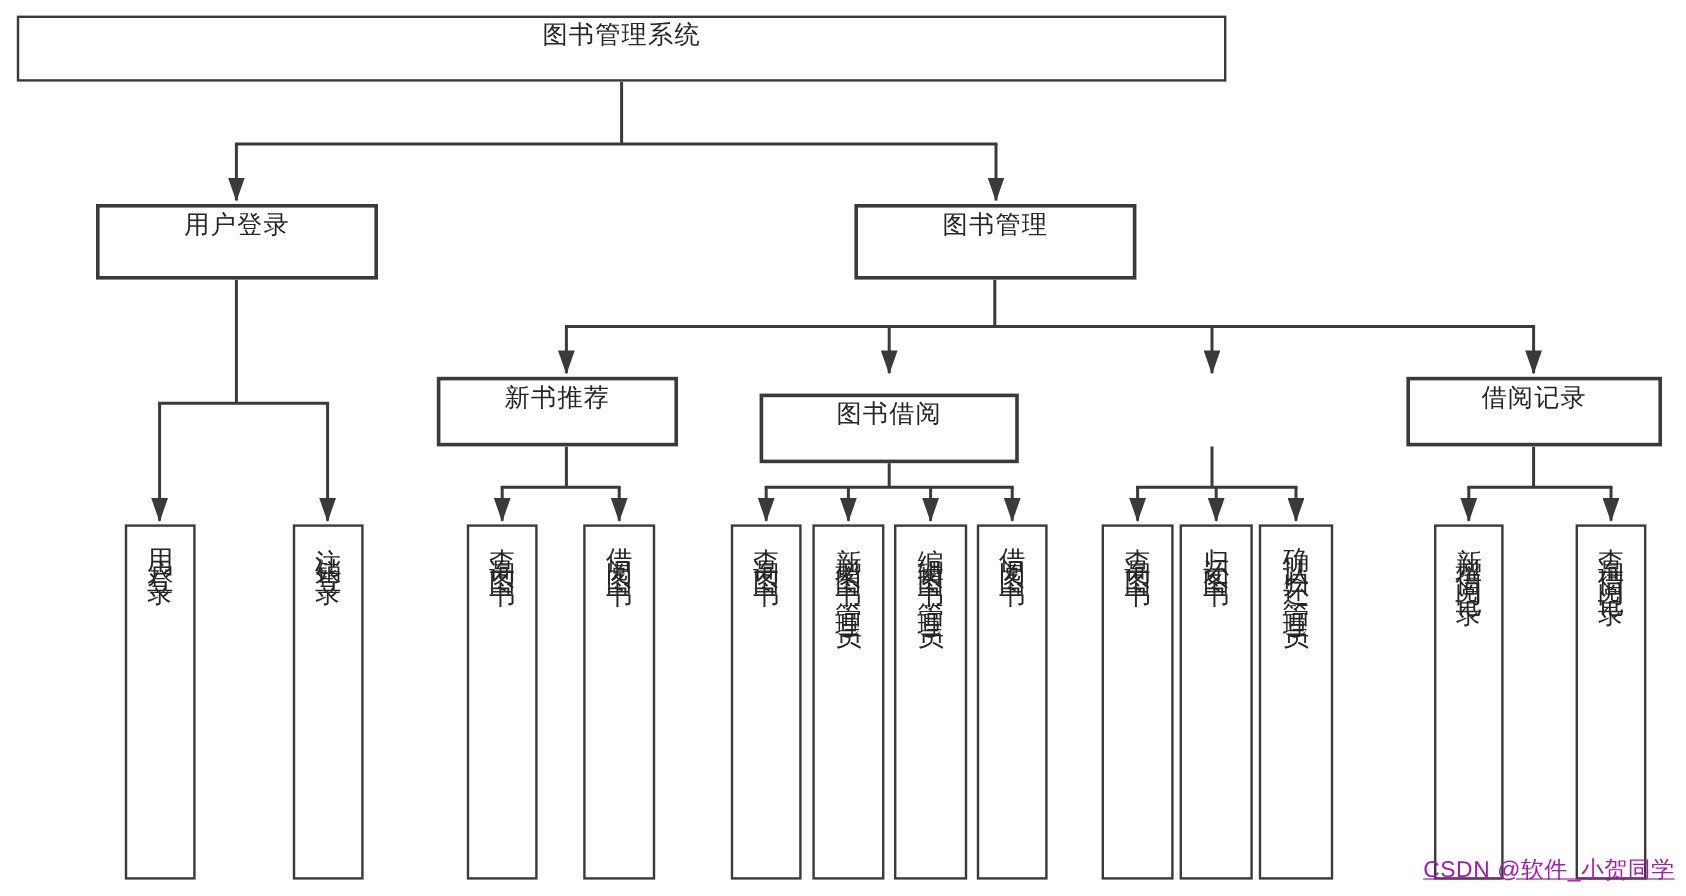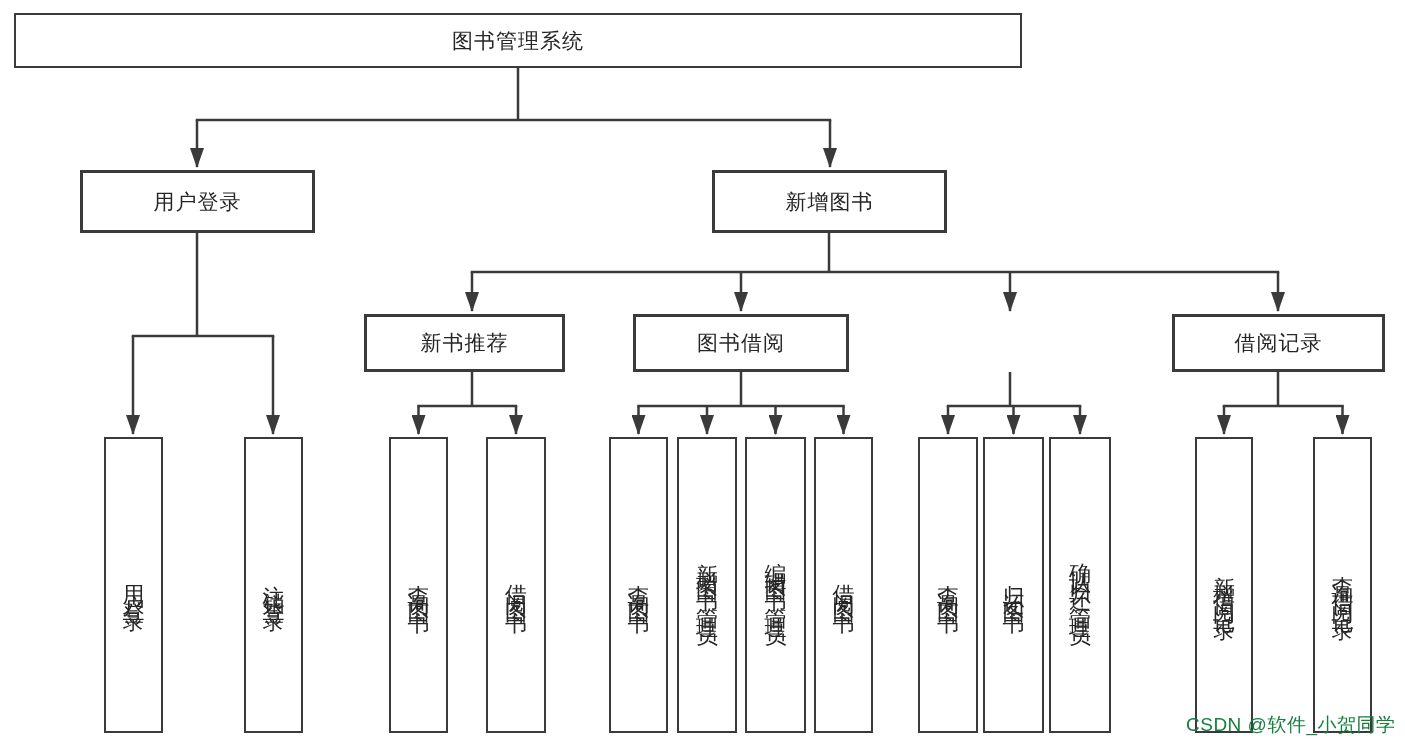--- a/index.html
+++ b/index.html
@@ -18,21 +18,21 @@
   svg.connectors {
     position: absolute;
     left: 0; top: 0;
     pointer-events: none;
   }
   .node {
     position: absolute;
     background: #ffffff;
     border: 3px solid #3a3a3a;
     display: flex;
-    align-items: center;
+    align-items: flex-start;
     justify-content: center;
   }
   .node.root { border-width: 2.5px; }
   .hlabel {
     font-size: 21px;
     letter-spacing: 1px;
     color: #262626;
     white-space: nowrap;
   }
   .node.leaf { border-width: 2.5px; }
@@ -42,24 +42,25 @@
     font-size: 22px;
     letter-spacing: 9px;
     color: #262626;
     line-height: 1;
   }
   .watermark {
     position: absolute;
     left: 1186px;
     top: 712px;
     font-size: 19px;
-    color: #15803d;
+    color: #a21caf;
     white-space: nowrap;
     z-index: 5;
     letter-spacing: 0.5px;
+    text-decoration: underline;
   }
 </style>
 </head>
 <body>
 
 <div class="stage">
 
   <svg class="connectors" width="1405" height="747" viewBox="0 0 1405 747">
     <defs>
       <marker id="arw" viewBox="0 0 20 14" refX="19" refY="7" markerWidth="20" markerHeight="14" markerUnits="userSpaceOnUse" orient="auto">
@@ -104,27 +105,27 @@
   </svg>
 
   <div class="node root" style="left:14px; top:13px; width:1008px; height:55px;">
     <span class="hlabel">图书管理系统</span>
   </div>
 
   <div class="node" style="left:80px; top:170px; width:235px; height:63px;">
     <span class="hlabel">用户登录</span>
   </div>
   <div class="node" style="left:712px; top:170px; width:235px; height:63px;">
-    <span class="hlabel">新增图书</span>
+    <span class="hlabel">图书管理</span>
   </div>
 
   <div class="node" style="left:364px; top:314px; width:201px; height:58px;">
     <span class="hlabel">新书推荐</span>
   </div>
-  <div class="node" style="left:633px; top:314px; width:216px; height:58px;">
+  <div class="node" style="left:633px; top:328px; width:216px; height:58px;">
     <span class="hlabel">图书借阅</span>
   </div>
   <div class="node" style="left:1172px; top:314px; width:213px; height:58px;">
     <span class="hlabel">借阅记录</span>
   </div>
 
   <div class="node leaf" style="left:104px; top:437px; width:59px; height:296px;">
     <span class="vlabel">用户登录</span>
   </div>
   <div class="node leaf" style="left:244px; top:437px; width:59px; height:296px;">

